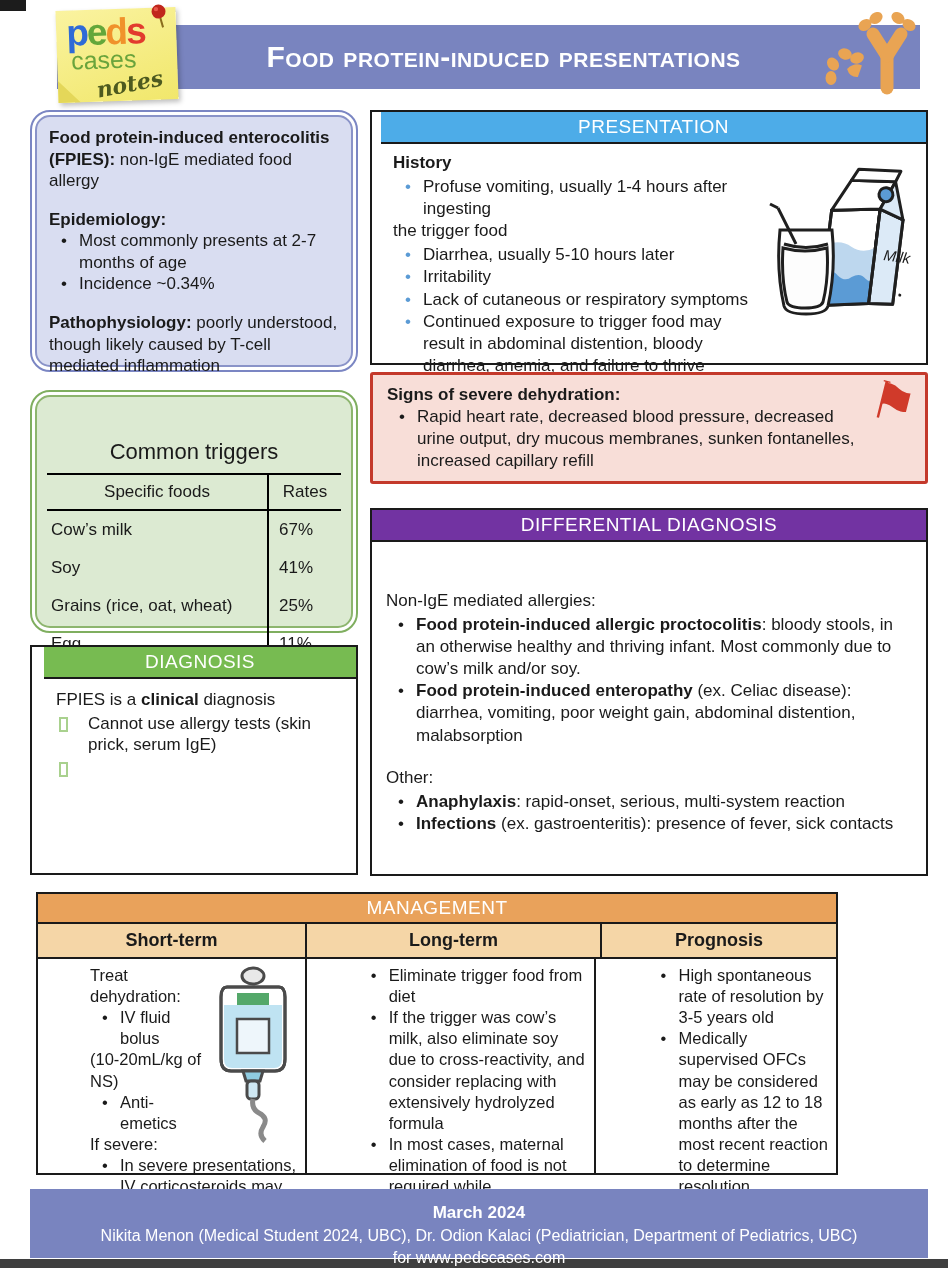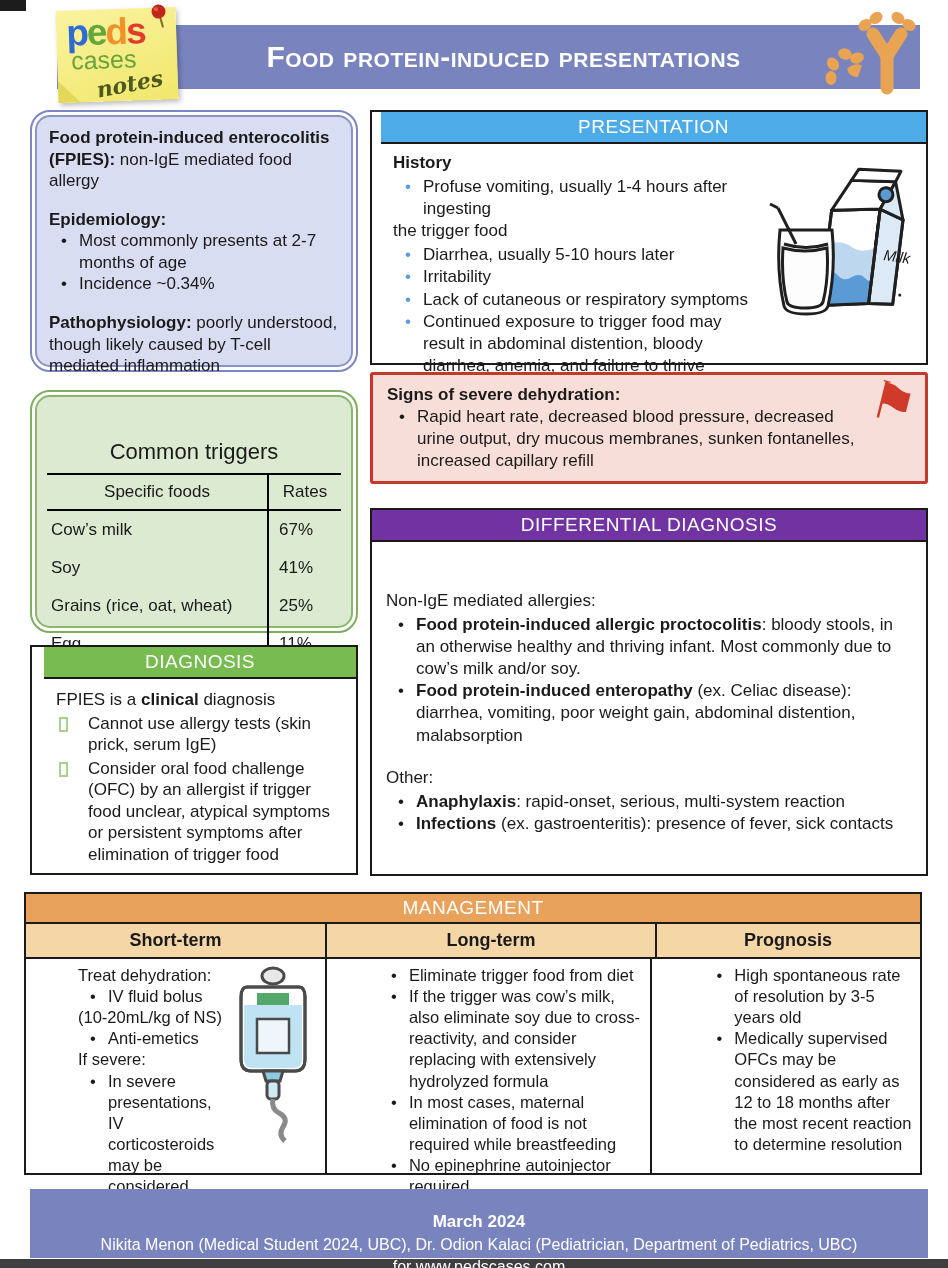--- a/index.html
+++ b/index.html
@@ -99,37 +99,37 @@
     transform:rotate(14deg); line-height:1;
   }
 
   .differential-box { left:370px; top:508px; width:558px; height:368px; }
   .differential-header { background:#7233a2; }
   .differential-body { padding:48px 14px 0 14px; font-size:17px; line-height:1.3; }
   .dd-group-label { margin-bottom:2px; }
   .dd-gap { height:20px; }
 
   
-  .mgmt-box { left:24px; top:892px; width:898px; height:283px; }
+  .mgmt-box { left:36px; top:892px; width:802px; height:283px; }
   .mgmt-header { background:#e9a25b; height:30px; }
   .mgmt-subrow { display:flex; border-bottom:2px solid #1a1a1a; background:#f5d6a7; }
   .mgmt-subcell {
     padding:6px 0; text-align:center; font-weight:bold; font-size:18px;
   }
   .mgmt-body { display:flex; height:215px; }
   .mc1 { width:301px; border-right:2px solid #1a1a1a; }
   .mc2 { width:330px; border-right:2px solid #1a1a1a; }
   .mc3 { width:262px; }
   .mgmt-cell { padding:6px 6px 0 8px; font-size:16.5px; line-height:1.28;margin-left:44px; }
   .iv-float { float:right; width:92px; height:178px; margin-left:2px; }
 
   
   .footer {
     position:absolute; left:30px; top:1189px; width:898px; height:69px;
-    background:#7984bf; color:#fff; text-align:center; padding-top:22px;
+    background:#7984bf; color:#fff; text-align:center; padding-top:13px;
     font-size:16px; line-height:1.35;
   }
   .footer-date { font-weight:bold; font-size:17px; }
 
   b { font-weight:bold; }
 </style>
 </head>
 <body>
 
 <div class="corner-chip"></div>
@@ -219,21 +219,20 @@
 <div class="section-box diagnosis-box">
   <div class="section-header diagnosis-header">DIAGNOSIS</div>
   <div class="diagnosis-body">
     <p><span>FPIES is a </span><b>clinical</b><span> diagnosis</span></p>
     <div class="chk-row">
       <span class="chk-marker-col"><span class="chk-rect"></span></span>
       <span class="chk-text">Cannot use allergy tests (skin prick, serum IgE)</span>
     </div>
     <div class="chk-row">
       <span class="chk-marker-col"><span class="chk-rect"></span></span>
-      <span class="chk-text">Consider oral food challenge (OFC) by an allergist if trigger food unclear, atypical symptoms or persistent symptoms after elimination of trigger food</span>
     </div>
   </div>
 </div>
 
 <div class="section-box presentation-box">
   <div class="section-header presentation-header">PRESENTATION</div>
   <div class="presentation-body">
     <div class="milk-float">
       <svg width="150" height="172" viewBox="0 0 150 172">
         <g transform="rotate(7 95 90)" stroke="#1f1f1f" stroke-width="3" stroke-linejoin="round">

